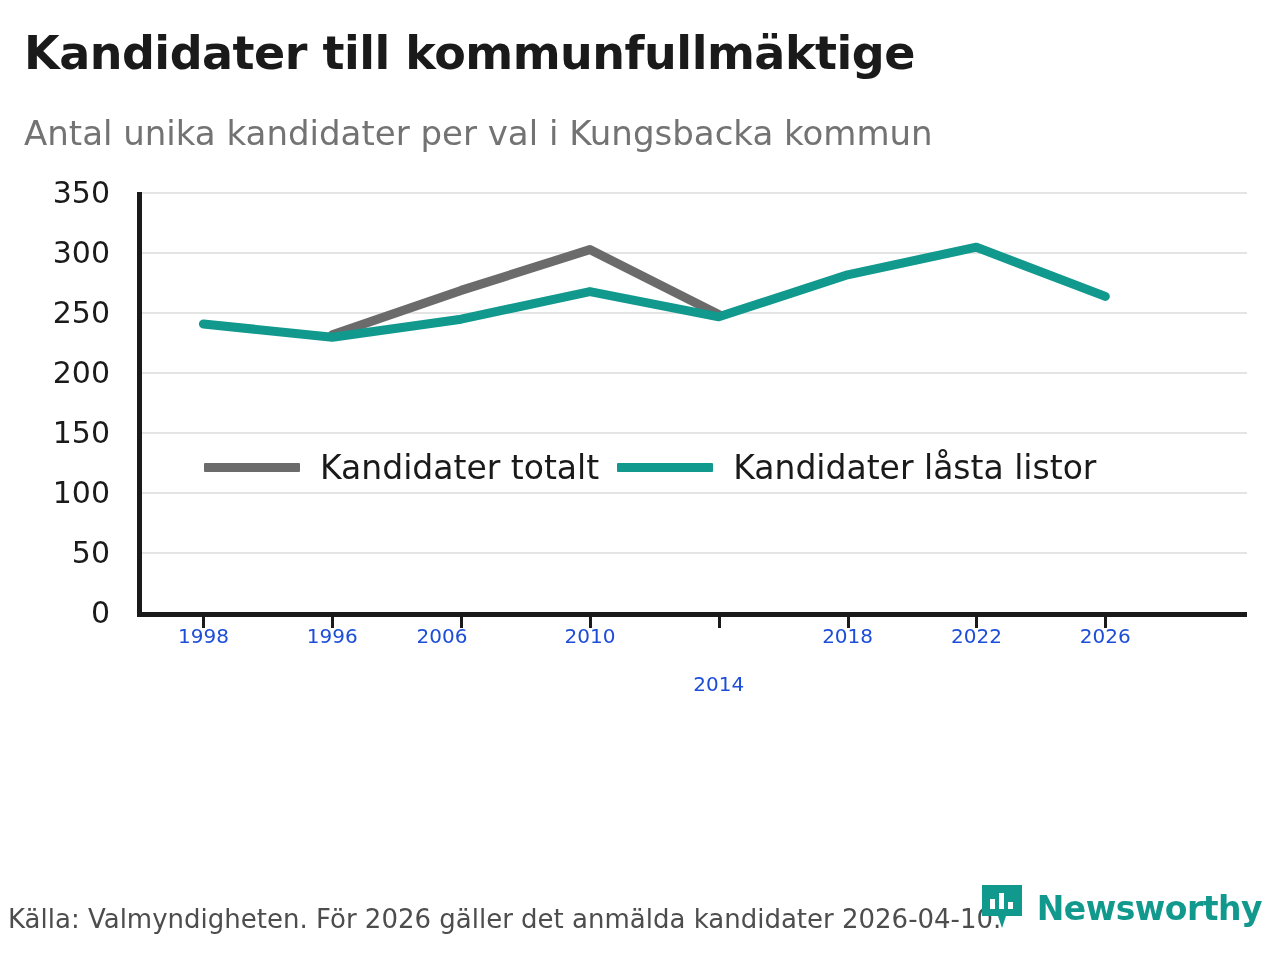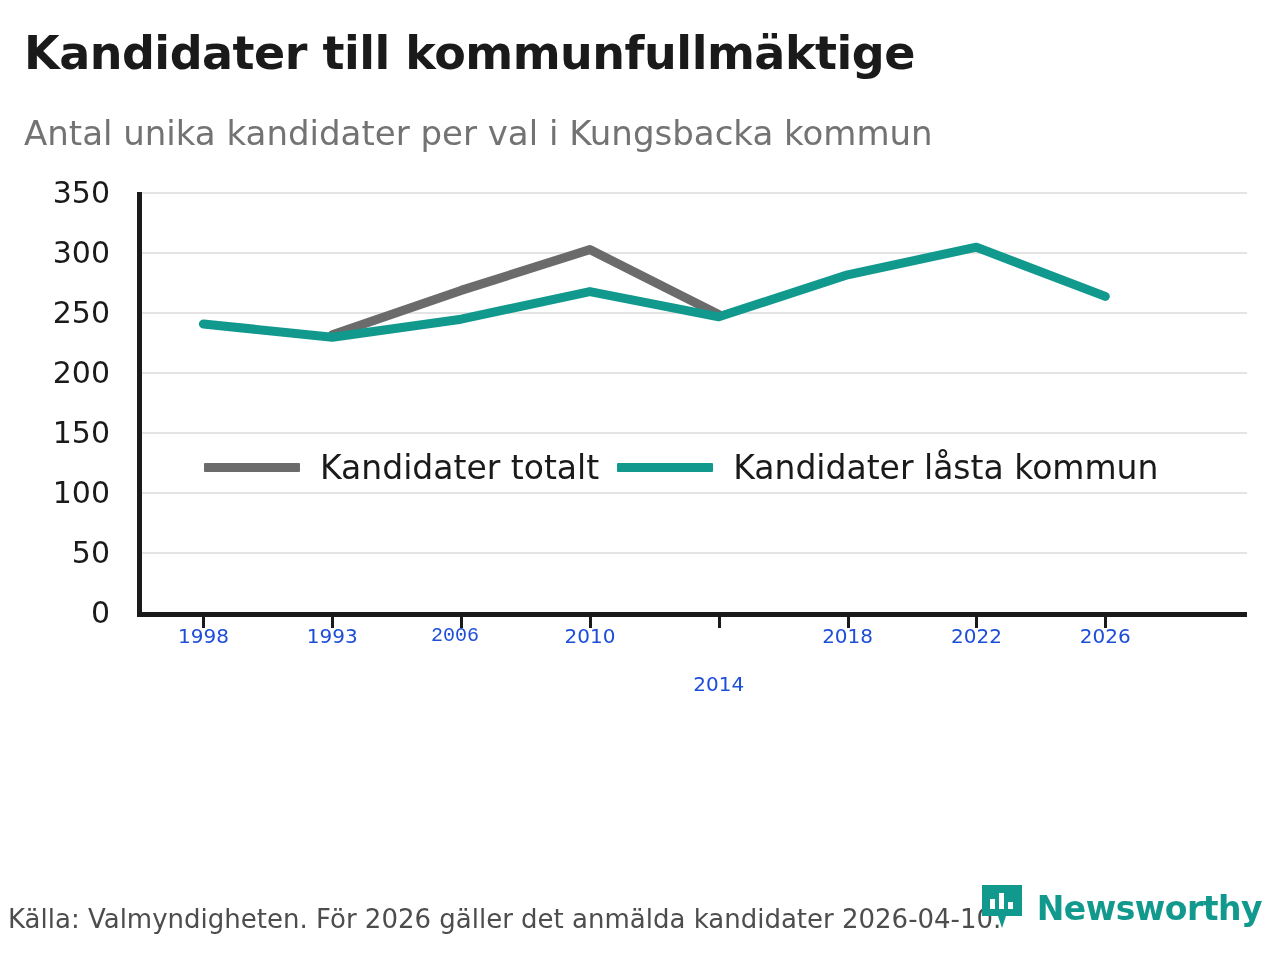--- a/index.html
+++ b/index.html
@@ -189,23 +189,23 @@
         <div class="ylabel" style="top: 312px;">100</div>
         <div class="ylabel" style="top: 252px;">150</div>
         <div class="ylabel" style="top: 192px;">200</div>
         <div class="ylabel" style="top: 132px;">250</div>
         <div class="ylabel" style="top: 72px;">300</div>
         <div class="ylabel" style="top: 12px;">350</div>
       </div>
     <div id="xlabels">
         <div class="xtick" style="left: 179.419px;">1998</div>
         <div class="xtick-mark" style="left: 179.419px;"></div>
-        <div class="xtick" style="left: 308.256px;">1993</div>
+        <div class="xtick" style="left: 308.256px;">1996</div>
         <div class="xtick-mark" style="left: 308.256px;"></div>
-        <div class="xtick" style="left: 431px; font-family: Liberation Mono, monospace;">2006</div>
+        <div class="xtick" style="left: 418px;">2006</div>
         <div class="xtick-mark" style="left: 437.093px;"></div>
         <div class="xtick" style="left: 565.93px;">2010</div>
         <div class="xtick-mark" style="left: 565.93px;"></div>
         <div class="xtick" style="left: 694.767px; margin-top: 48px;">2014</div>
         <div class="xtick-mark" style="left: 694.767px;"></div>
         <div class="xtick" style="left: 823.605px;">2018</div>
         <div class="xtick-mark" style="left: 823.605px;"></div>
         <div class="xtick" style="left: 952.442px;">2022</div>
         <div class="xtick-mark" style="left: 952.442px;"></div>
         <div class="xtick" style="left: 1081.28px;">2026</div>
@@ -217,21 +217,21 @@
       <polyline id="line-locked" fill="none" stroke="#11998e" stroke-width="9" stroke-linejoin="round" stroke-linecap="round" points="179.4,144.0 308.3,157.2 437.1,139.2 565.9,111.6 694.8,136.8 823.6,94.8 952.4,67.2 1081.3,116.4"></polyline>
     </svg>
 
     <div class="legend">
       <div class="legend-row">
         <div class="legend-swatch" style="background:#6b6b6b"></div>
         <div class="legend-label">Kandidater totalt</div>
       </div>
       <div class="legend-row">
         <div class="legend-swatch" style="background:#11998e"></div>
-        <div class="legend-label">Kandidater låsta kommun</div>
+        <div class="legend-label">Kandidater låsta listor</div>
       </div>
     </div>
   </div>
 
   <div class="source">Källa: Valmyndigheten. För 2026 gäller det anmälda kandidater 2026-04-10.</div>
 
   <div class="brand">
     <div class="brand-logo">
       <svg width="46" height="52" viewBox="0 0 46 52">
         <path d="M3 3 H43 V34 H27 L23 46 L19 34 H3 Z" fill="#11998e"></path>

